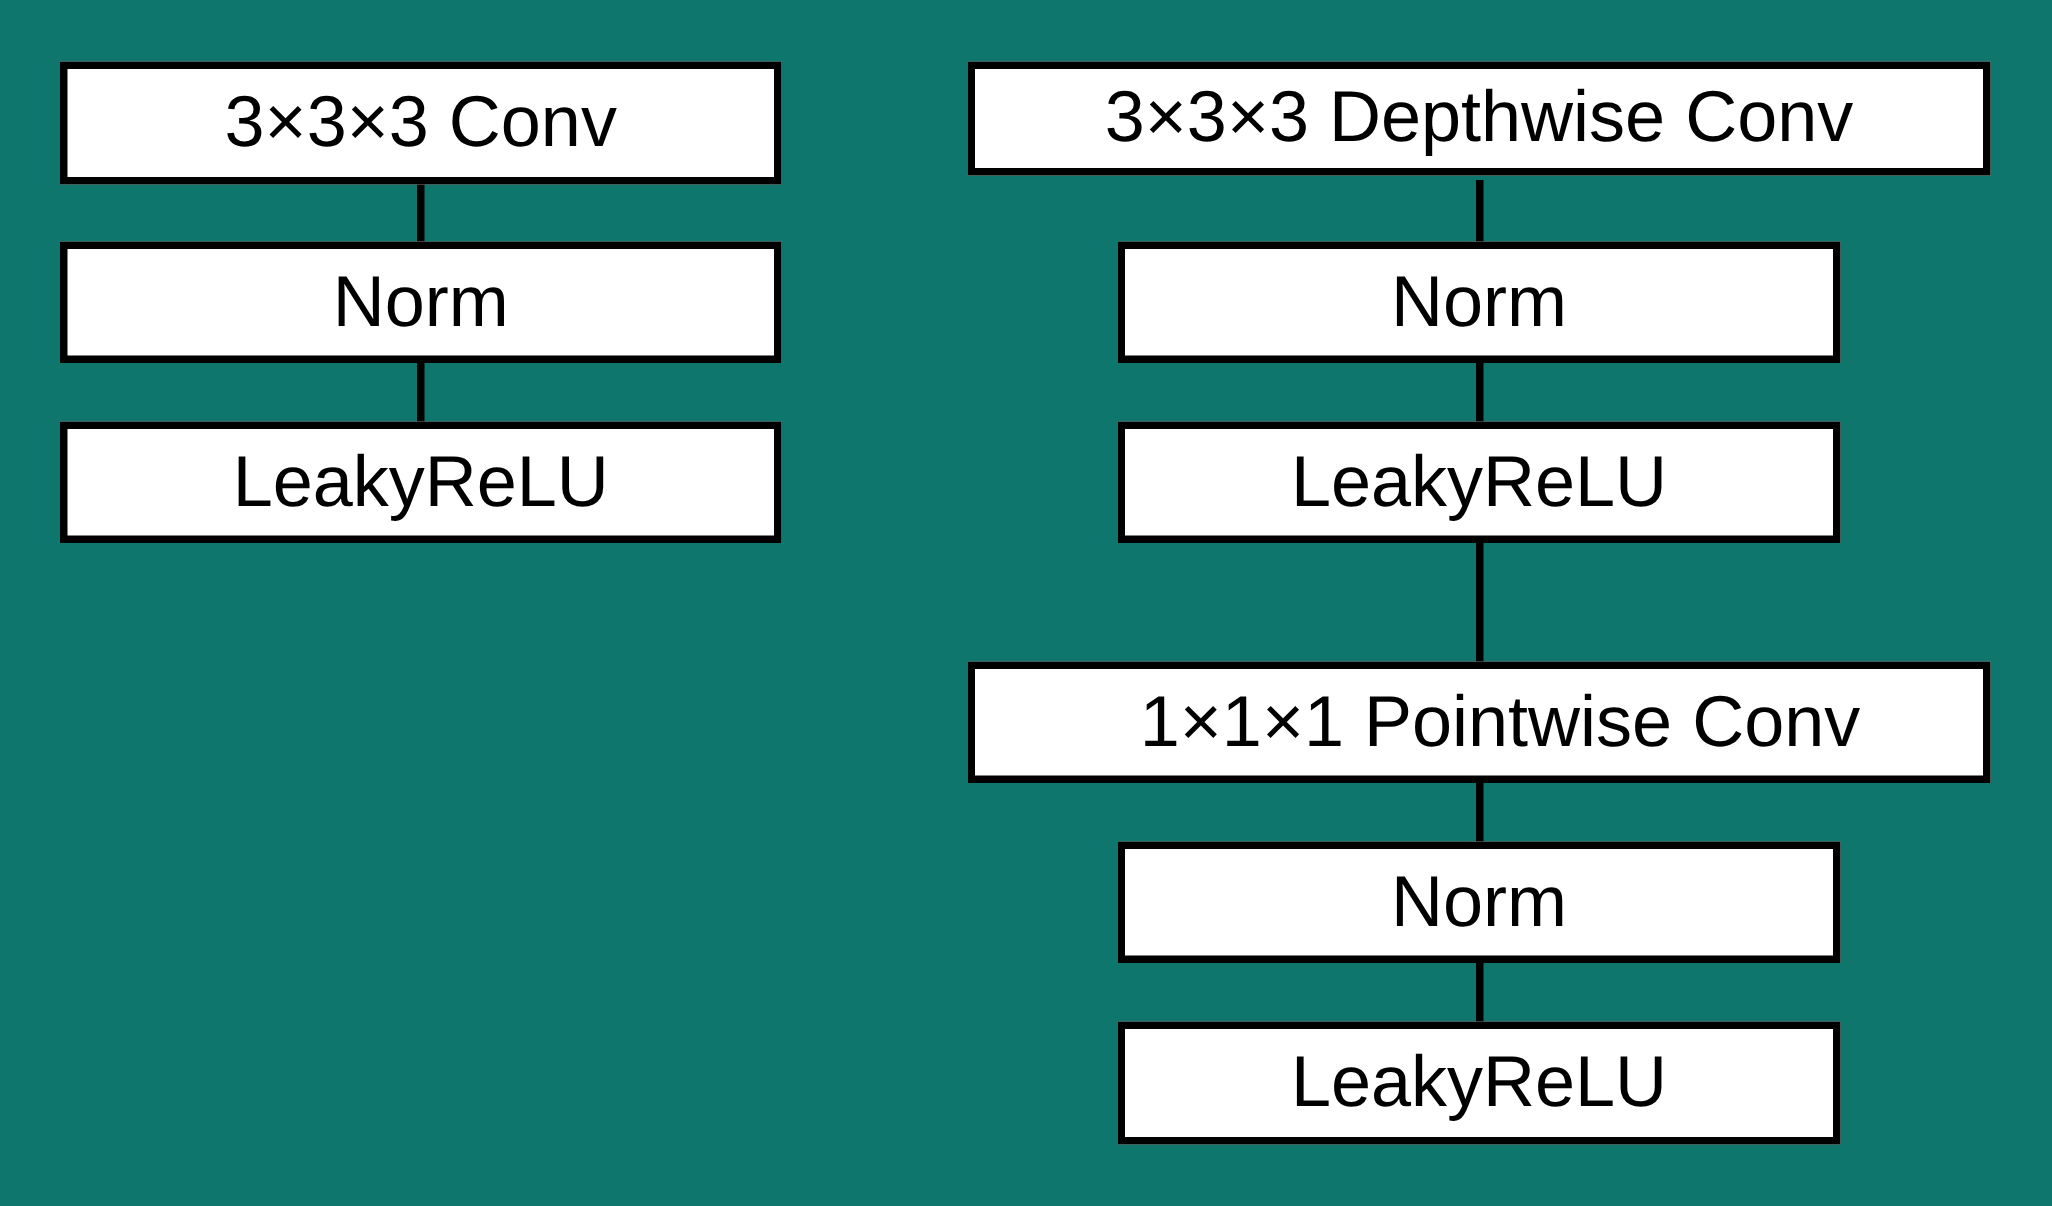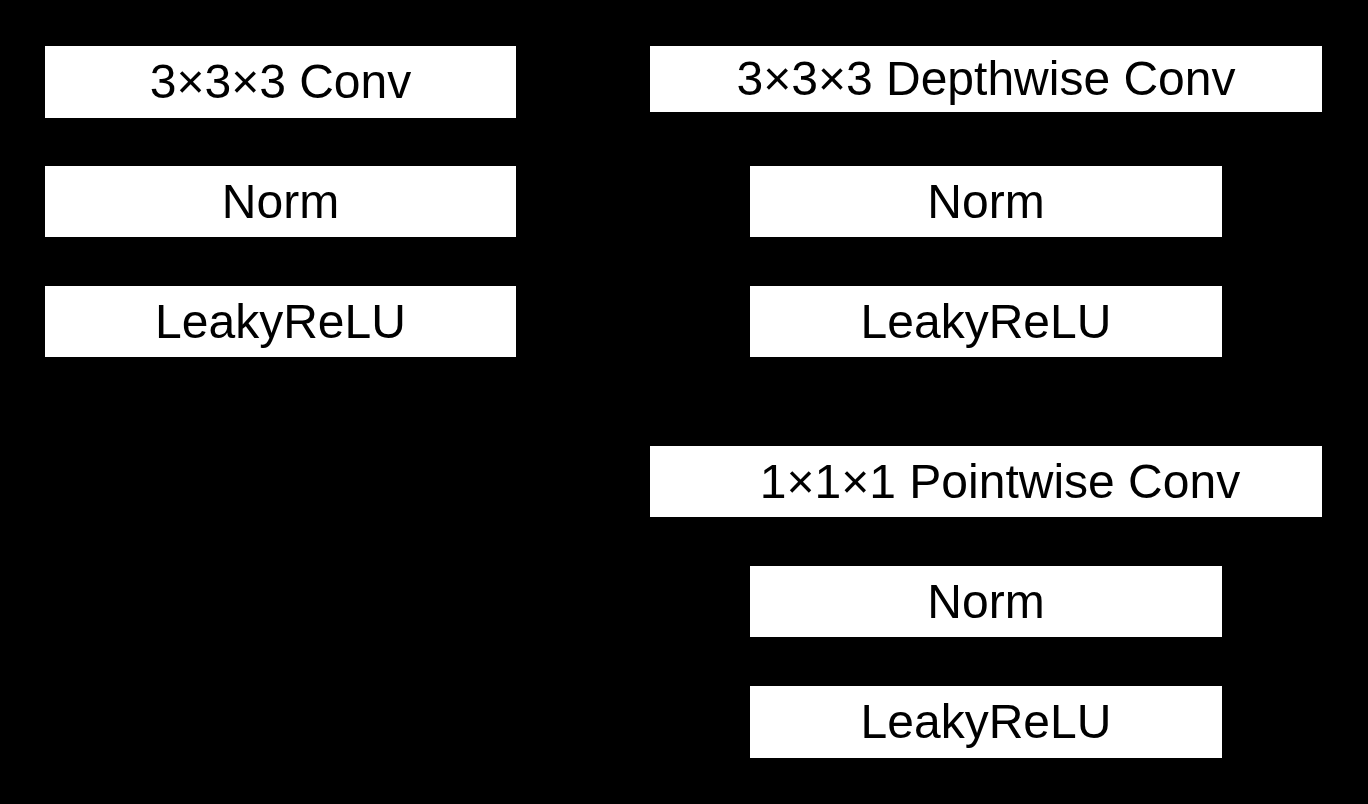--- a/index.html
+++ b/index.html
@@ -4,21 +4,21 @@
 <style>
   html, body {
     margin: 0;
     padding: 0;
     background: #ffffff;
   }
   .canvas {
     position: relative;
     width: 1368px;
     height: 804px;
-    background: #000000;
+    background: #0f766e;
     font-family: "Liberation Sans", sans-serif;
     overflow: hidden;
   }
   .block-group {
     position: absolute;
     left: 0;
     top: 0;
     width: 100%;
     height: 100%;
   }

